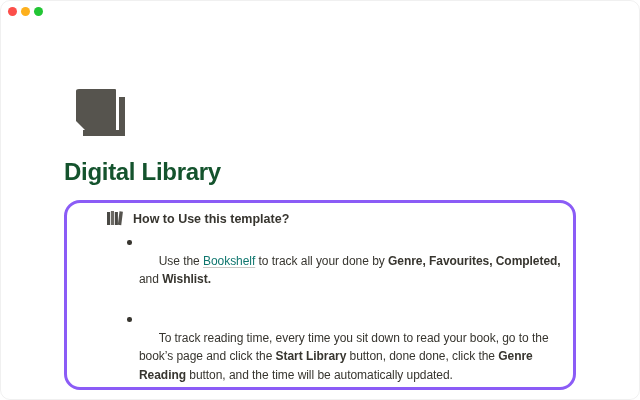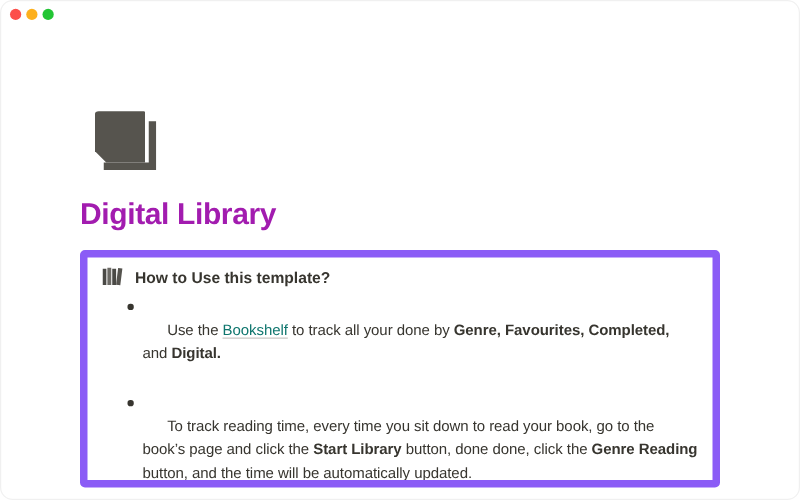--- a/index.html
+++ b/index.html
@@ -21,29 +21,30 @@
   .dot.close { left:8px;  background:#fc4f4a; }
   .dot.min   { left:21px; background:#fdb01d; }
   .dot.max   { left:34px; background:#22c534; }
 
   .page-icon { position:absolute; left:75px; top:87px; width:50px; height:50px; cursor:pointer; }
   .page-icon svg { width:50px; height:50px; display:block; }
 
   .page-title {
     position:absolute; left:64px; top:158px;
     font-size:24px; font-weight:700; letter-spacing:-0.3px;
-    color:#a21caf; line-height:28px;
+    color:#14532d; line-height:28px;
   }
 
   .callout {
     position:absolute; left:64px; top:200px;
     width:512px; height:190px;
-    border:6px solid #8b5cf6; border-radius:4px;
+    border:3px solid #8b5cf6; border-radius:16px;
     background:#ffffff; overflow:hidden;
     padding-top:6px;
+    padding-left:28px;
   }
   .callout-header {
     display:flex; align-items:center; gap:9px;
     padding-left:12px; height:19px;
   }
   .c-icon svg { width:17px; height:15px; display:block; }
   .c-title { font-size:12.5px; font-weight:700; color:#37352f; }
 
   .li {
     position:relative; padding-left:44px; padding-right:12px;
@@ -92,21 +93,21 @@
           <rect x="0" y="1" width="3.1" height="13" fill="#4a4945"></rect>
           <rect x="3.9" y="0" width="3.1" height="14" fill="#6b6964"></rect>
           <rect x="7.8" y="1" width="3.1" height="13" fill="#4a4945"></rect>
           <rect x="11.7" y="0.5" width="3.4" height="13.5" fill="#55534e" transform="rotate(7 13.4 7)"></rect>
         </svg>
       </span>
       <span class="c-title">How to Use this template?</span>
     </div>
 
     <div class="li first">
-      <span>Use the </span><span class="lnk">Bookshelf</span><span> to track all your done by </span><span class="b">Genre, Favourites, Completed,</span><span> and </span><span class="b">Digital.</span>
+      <span>Use the </span><span class="lnk">Bookshelf</span><span> to track all your done by </span><span class="b">Genre, Favourites, Completed,</span><span> and </span><span class="b">Wishlist.</span>
     </div>
 
     <div class="li">
       <span>To track reading time, every time you sit down to read your book, go to the book’s page and click the </span><span class="b">Start Library</span><span> button, done done, click the </span><span class="b">Genre Reading</span><span> button, and the time will be automatically updated.</span>
     </div>
 
   </div>
 </div>
 
 </body></html>

